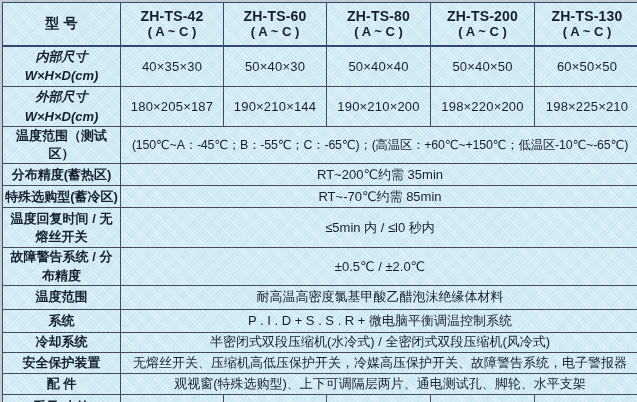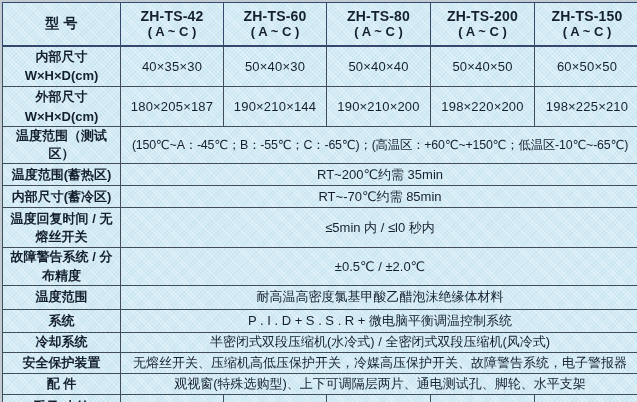--- a/index.html
+++ b/index.html
@@ -21,21 +21,21 @@
       repeating-linear-gradient(-45deg, rgba(140,190,215,.22) 0, rgba(140,190,215,.22) 1px, transparent 1px, transparent 3px);
     text-align:center;vertical-align:middle;
     color:#15202f;
     padding:0 2px;
     overflow:hidden;
   }
   .spec tr.r-header th{border-bottom:2px solid #2e3a46;border-color:#35496e;}
   .mname{font-size:14px;font-weight:bold;letter-spacing:.2px;}
   .msub{font-size:13px;font-weight:bold;margin-top:0;}
   .lbl{font-size:13px;font-weight:bold;line-height:1.4;}
-  .lbl2{font-size:13px;font-weight:bold;line-height:1.5;}
+  .lbl2{font-size:13px;font-weight:bold;line-height:1.5;font-style:italic;}
   .num{font-size:13px;font-weight:normal;letter-spacing:.2px;}
   .wnum{font-size:13.5px;font-weight:normal;letter-spacing:.3px;}
   .val{font-size:13px;font-weight:normal;}
   .val-tight{font-size:12.4px;font-weight:normal;letter-spacing:-0.2px;white-space:nowrap;}
 </style>
 </head>
 <body>
 
 <div class="frame">
   <table class="spec">
@@ -63,21 +63,21 @@
       </th>
       <th>
         <div class="mname">ZH-TS-80</div>
         <div class="msub">( A ~ C )</div>
       </th>
       <th>
         <div class="mname">ZH-TS-200</div>
         <div class="msub">( A ~ C )</div>
       </th>
       <th>
-        <div class="mname">ZH-TS-150</div>
+        <div class="mname">ZH-TS-130</div>
         <div class="msub">( A ~ C )</div>
       </th>
     </tr>
 
     <tr style="height:41px">
       <th>
         <div class="lbl2">内部尺寸</div>
         <div class="lbl2">W×H×D(cm)</div>
       </th>
       <td class="num">40×35×30</td>
@@ -98,26 +98,26 @@
       <td class="num">198×220×200</td>
       <td class="num">198×225×210</td>
     </tr>
 
     <tr style="height:22px">
       <th class="lbl">温度范围（测试区）</th>
       <td colspan="5" class="val-tight">(150℃~A：-45℃；B：-55℃；C：-65℃)；(高温区：+60℃~+150℃；低温区-10℃~-65℃)</td>
     </tr>
 
     <tr style="height:22px">
-      <th class="lbl">温度范围(蓄热区)</th>
+      <th class="lbl">分布精度(蓄热区)</th>
       <td colspan="5" class="val">RT~200℃约需 35min</td>
     </tr>
 
     <tr style="height:22px">
-      <th class="lbl">内部尺寸(蓄冷区)</th>
+      <th class="lbl">特殊选购型(蓄冷区)</th>
       <td colspan="5" class="val">RT~-70℃约需 85min</td>
     </tr>
 
     <tr style="height:40px">
       <th class="lbl">温度回复时间 / 无熔丝开关</th>
       <td colspan="5" class="val">≤5min 内 / ≤l0 秒内</td>
     </tr>
 
     <tr style="height:34px">
       <th class="lbl">故障警告系统 / 分布精度</th>

